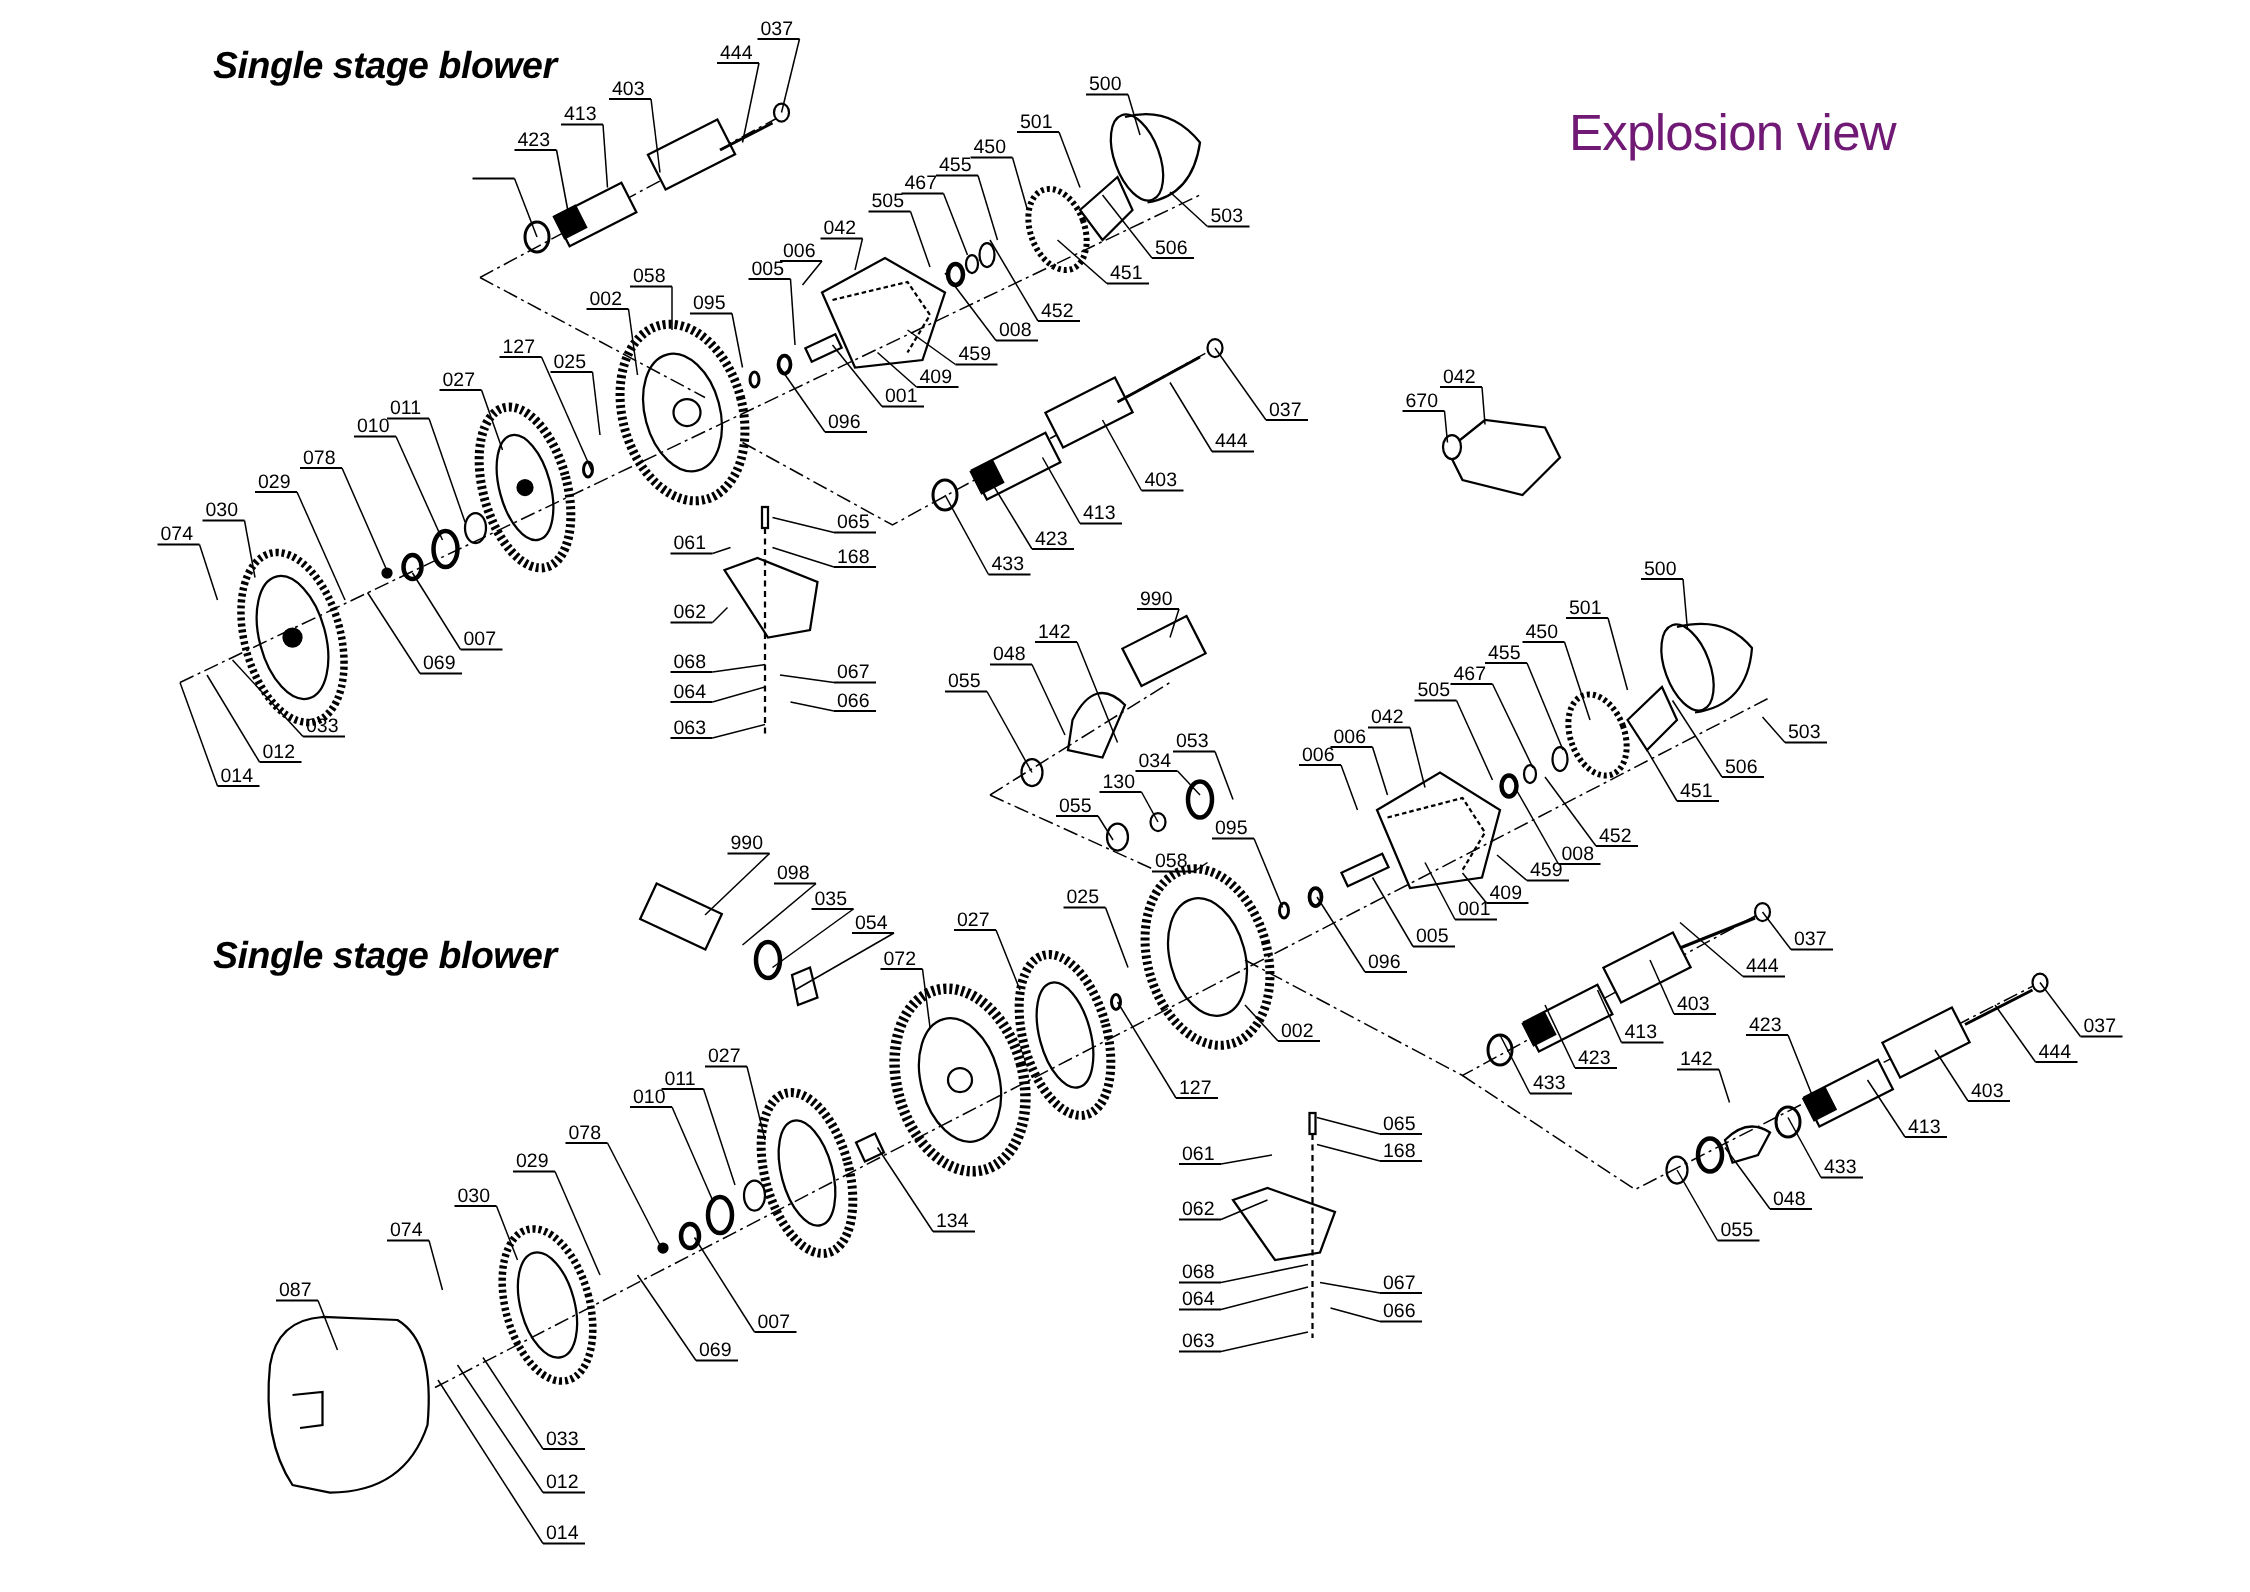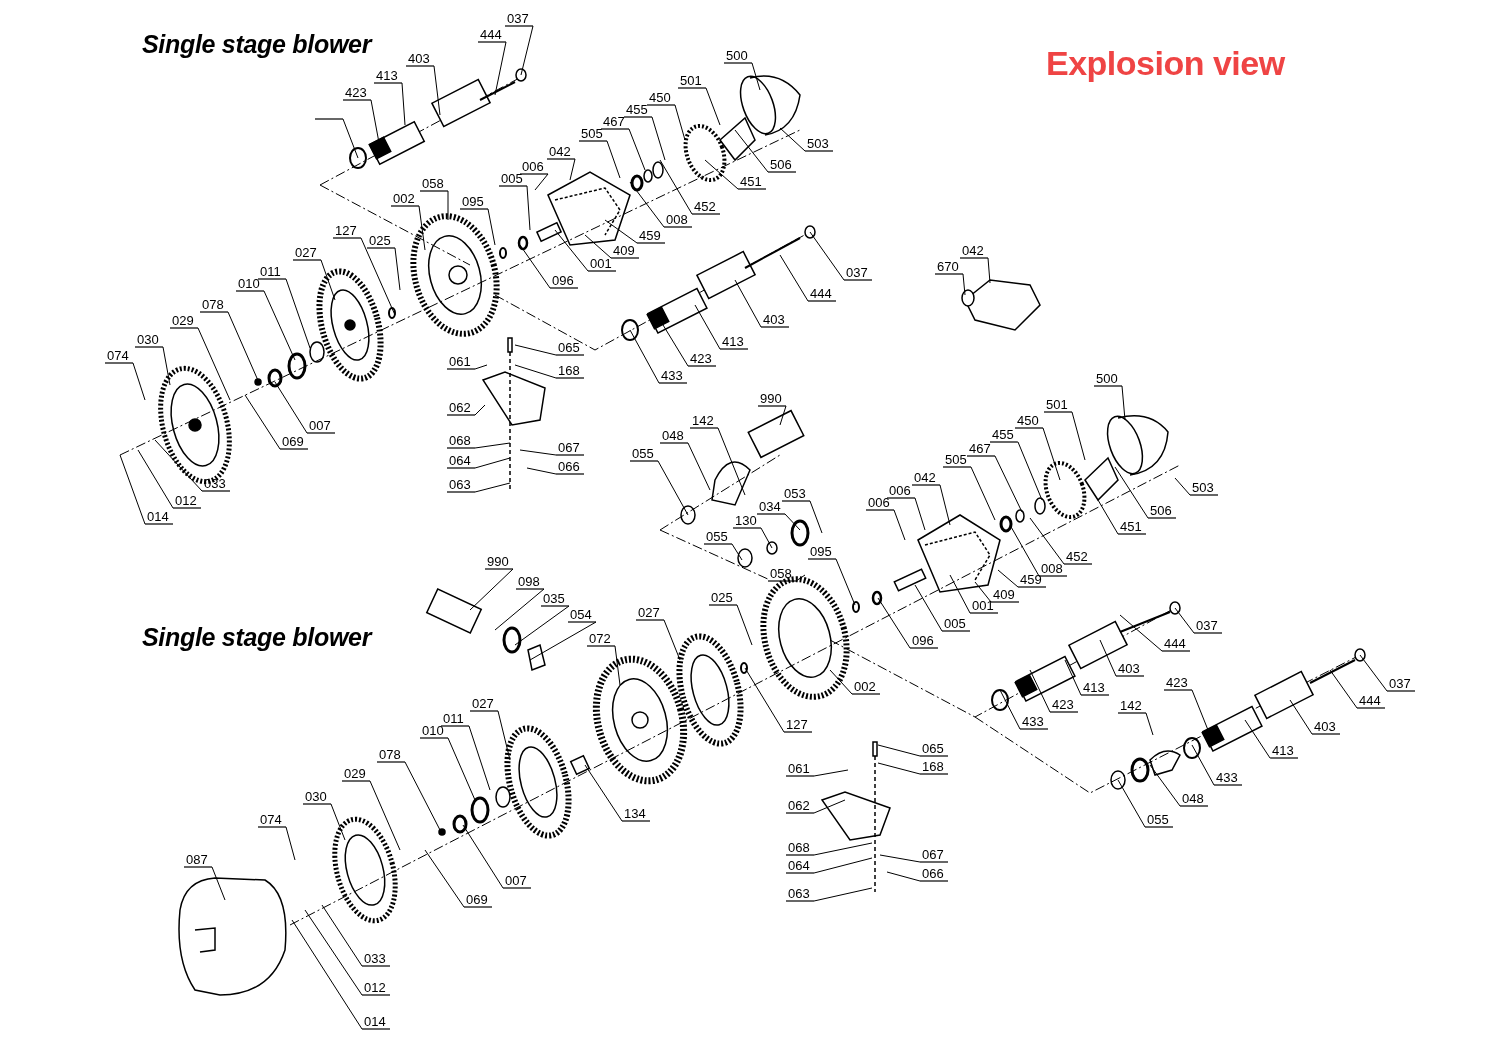--- a/index.html
+++ b/index.html
@@ -1,18 +1,18 @@
 <!DOCTYPE html>
 <html><head>
 <meta charset="utf-8">
 <style>
   html, body { margin: 0; padding: 0; background: #ffffff; }
   body { width: 1500px; height: 1061px; position: relative; overflow: hidden; font-family: "Liberation Sans", sans-serif; }
   #canvas { position: absolute; left: 0; top: 0; width: 1500px; height: 1061px; }
-  .title-main { position: absolute; left: 1046px; top: 44px; font-size: 34px; font-weight: bold; color: #ef4444; letter-spacing: -0.5px; }
+  .title-main { position: absolute; left: 1046px; top: 70px; font-size: 34px; font-weight: normal; color: #701a75; letter-spacing: -0.5px; }
   .title-section { position: absolute; font-size: 25px; font-weight: bold; font-style: italic; color: #000; letter-spacing: -0.3px; }
   #single-title { left: 142px; top: 30px; }
   #double-title { left: 142px; top: 623px; }
   svg text.lbl { font-family: "Liberation Sans", sans-serif; font-size: 13px; fill: #000; }
 </style>
 </head>
 <body>
 
 <svg id="canvas" xmlns="http://www.w3.org/2000/svg" width="1500" height="1061" viewBox="0 0 1500 1061">
 

